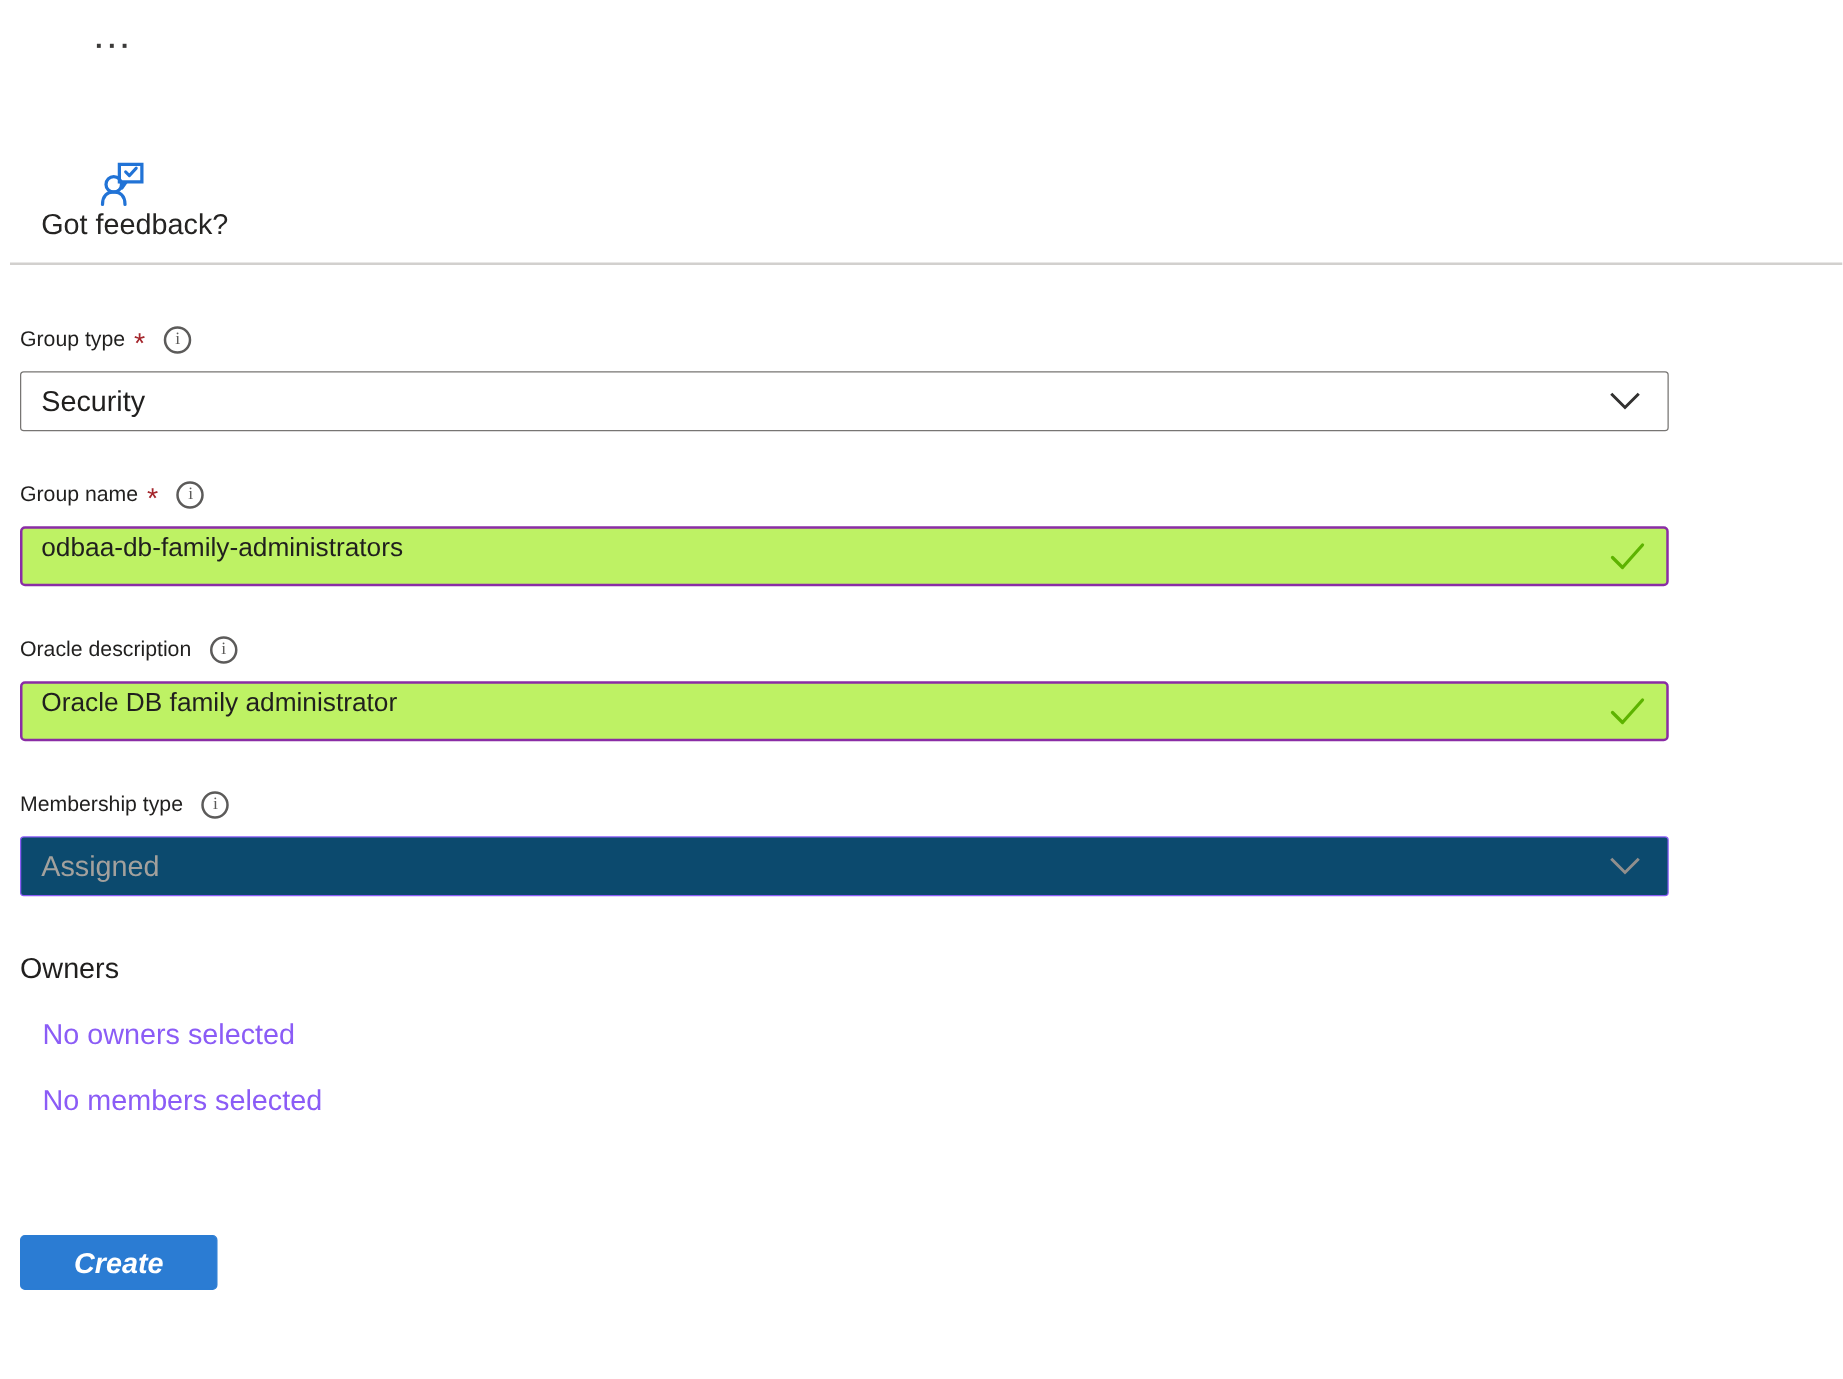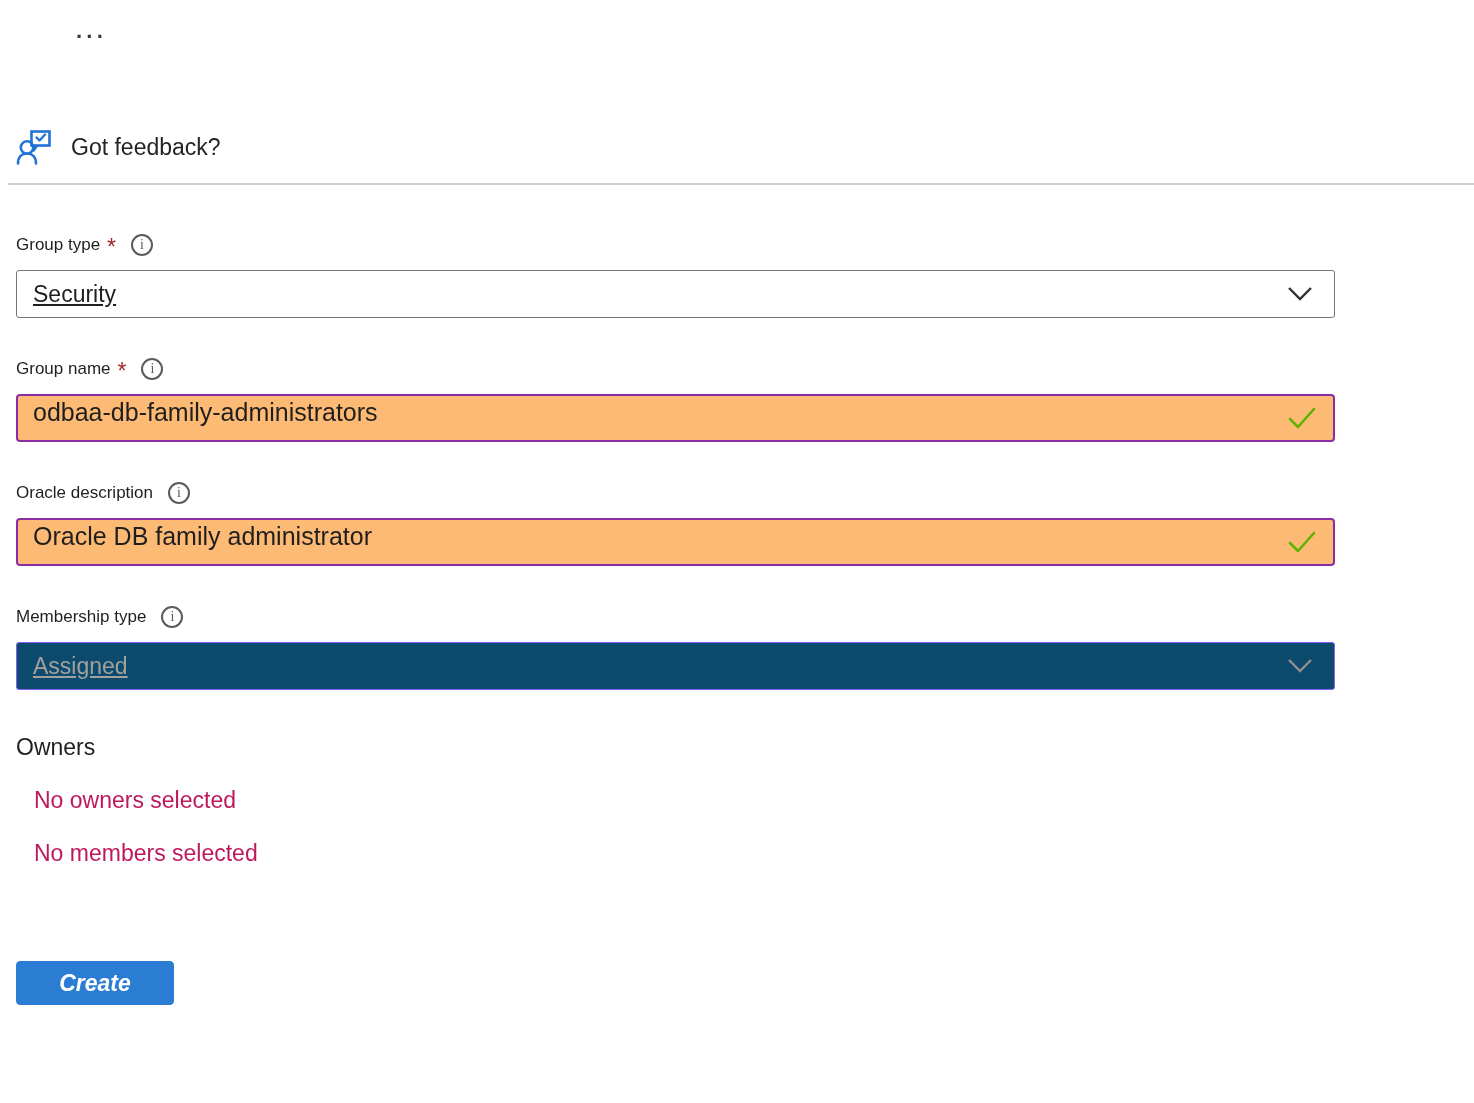--- a/index.html
+++ b/index.html
@@ -24,21 +24,21 @@
     background: none; border: none; cursor: pointer;
     font-size: 22px; font-weight: 700; color: #3b3a39;
     letter-spacing: 3px; line-height: 22px;
     margin-left: 56px; margin-top: 18px; padding: 2px 4px;
   }
 
   
   .feedback-row {
     margin-top: 78px;
     display: flex; align-items: center;
-    cursor: pointer; width: fit-content;
+    cursor: pointer; width: fit-content; flex-direction: column;
   }
   .fb-icon { width: 38px; height: 38px; display: inline-block; }
   .fb-label { font-size: 23px; color: #252423; margin-left: 17px; }
 
   .divider {
     border: none; height: 2px; background: #d2d0ce;
     margin: 17px 0 0 -8px; width: 1466px;
   }
 
   
@@ -58,39 +58,39 @@
   .field {
     position: relative; width: 1319px; height: 48px;
     border-radius: 3px; display: flex; align-items: center;
   }
   .select-field {
     border: 1px solid #777573; background: #fff; cursor: pointer;
   }
   .select-field.disabled {
     border: 1px solid #8b5cf6; background: #0c4a6e; cursor: default;
   }
-  .field-value { font-size: 23px; color: #201f1e; padding-left: 16px; text-decoration: underline; }
+  .field-value { font-size: 23px; color: #201f1e; padding-left: 16px; }
   .select-field.disabled .field-value { color: #a3a19d; }
   .chev { position: absolute; right: 20px; top: 13px; }
 
   .text-input {
     width: 1319px; height: 48px;
     border: 2px solid #8a2da5; border-radius: 4px;
     font-family: "Liberation Sans", "DejaVu Sans", sans-serif;
-    font-size: 25px; color: #201f1e;
-    padding: 0 60px 12px 15px; outline: none; background: #fdba74;
+    font-size: 21px; color: #201f1e;
+    padding: 0 60px 12px 15px; outline: none; background: #bef264;
   }
   .check-icon { position: absolute; right: 18px; top: 11px; }
 
   
   .picker-section { margin-bottom: 0; }
   .picker-label { font-size: 23px; color: #201f1e; margin-top: 44px; }
   .picker-link {
     display: inline-block; margin: 26px 0 0 18px;
-    font-size: 23px; color: #be185d; text-decoration: none; cursor: pointer;
+    font-size: 23px; color: #8b5cf6; text-decoration: none; cursor: pointer;
   }
   .picker-link-members { margin-top: 26px; }
   .members-label { margin-top: 50px; }
 
   
   .create-btn {
     margin-top: 94px;
     width: 158px; height: 44px;
     background: #2b7cd3; color: #ffffff;
     border: 1px solid #2b7cd3; border-radius: 4px;

